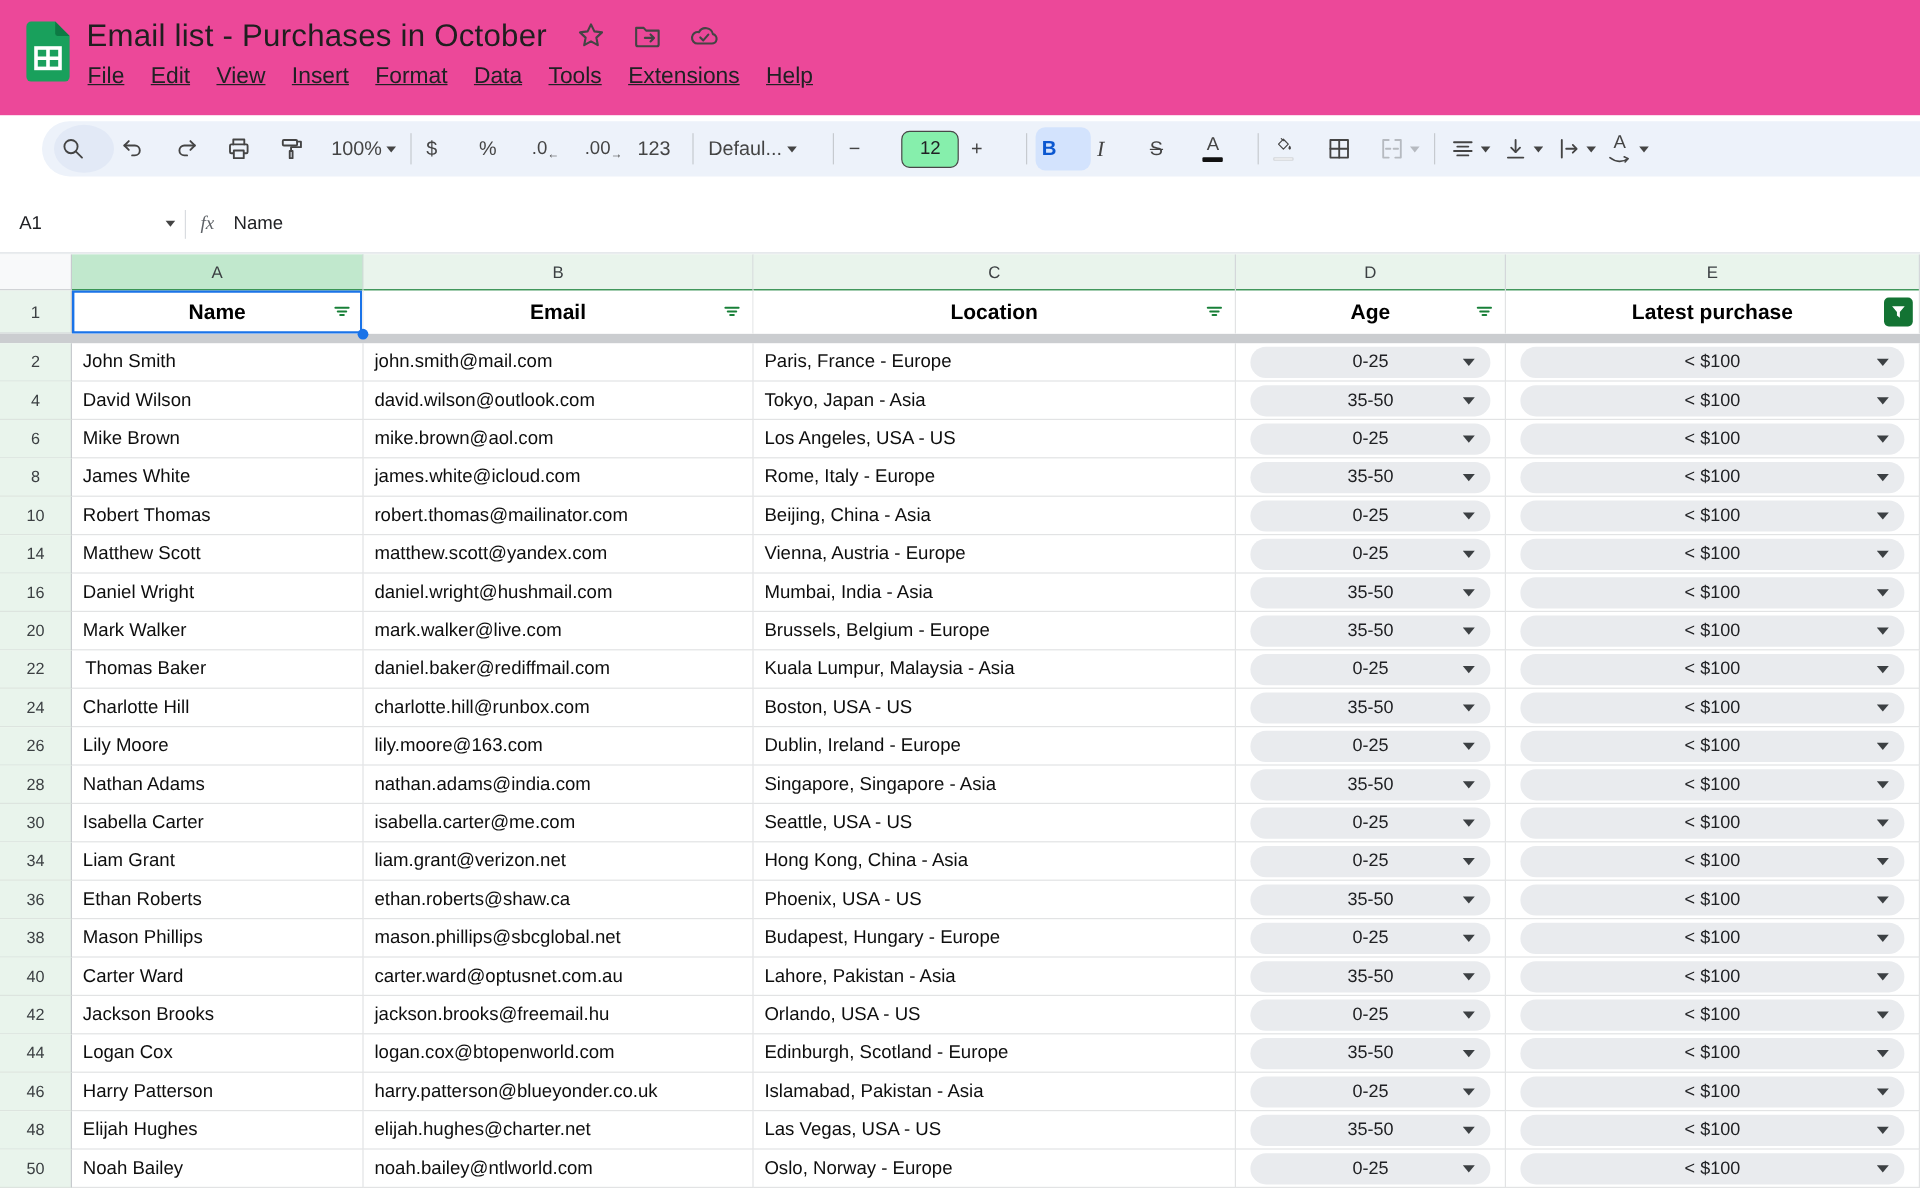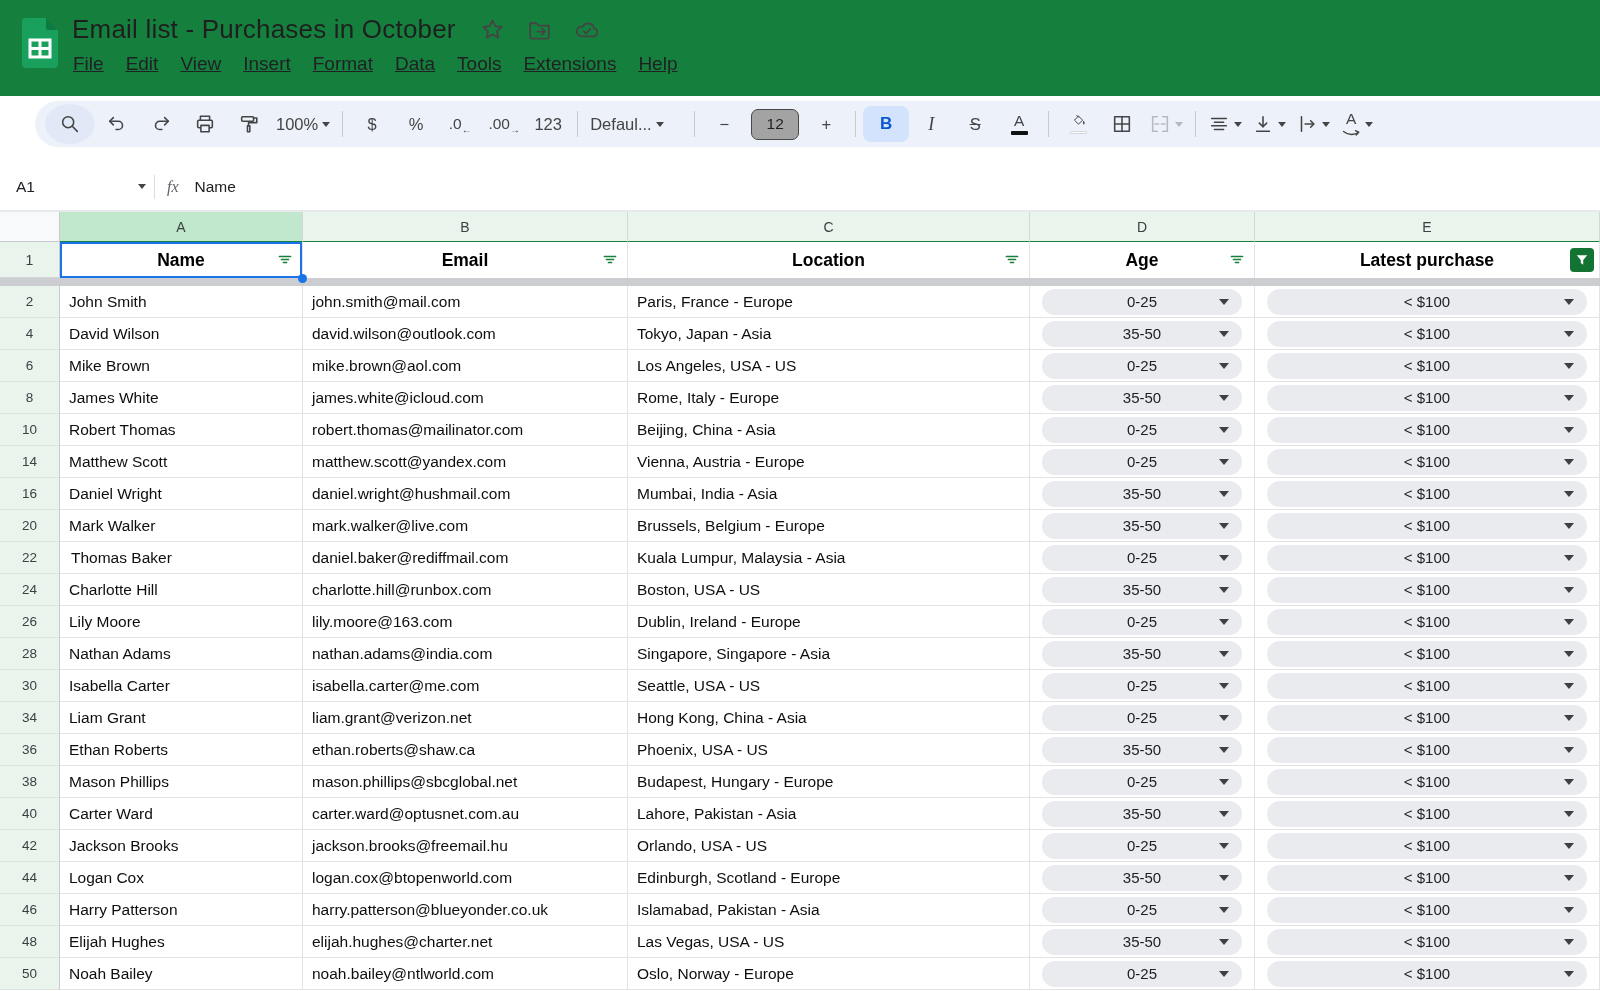--- a/index.html
+++ b/index.html
@@ -2,41 +2,41 @@
 <html><head>
 <meta charset="utf-8">
 <style>
   html,body{margin:0;padding:0;}
   body{
     width:1600px;height:991px;position:relative;overflow:hidden;
     background:#fff;font-family:"Liberation Sans","DejaVu Sans",sans-serif;
     color:#202124;
   }
   
-  .titlebar{position:absolute;top:0;left:0;right:0;height:96px;display:flex;background:#15803d;}
+  .titlebar{position:absolute;top:0;left:0;right:0;height:96px;display:flex;background:#ec4899;}
   .logo{margin:16px 0 0 20px;width:40px;height:54px;flex:none;}
   .title-block{margin-left:12px;padding-top:14px;}
   .title-row{display:flex;align-items:center;gap:24px;}
   .doc-title{font-size:26px;color:#1f1f1f;letter-spacing:.2px;white-space:nowrap;}
   .doc-icons{display:flex;align-items:center;gap:22px;color:#444;}
   .doc-icons svg{width:25px;height:25px;stroke:#444;fill:none;stroke-width:1.7;stroke-linecap:round;stroke-linejoin:round;}
   .menu-row{display:flex;margin-top:5px;margin-left:-10px;text-decoration:underline;}
   .menu-item{font-size:19px;color:#202124;padding:3px 11px;border-radius:6px;cursor:default;white-space:nowrap;}
   
   .toolbar{position:absolute;top:101px;left:35px;right:0;height:46px;background:#edf2fa;
     border-radius:23px 0 0 23px;display:flex;align-items:center;padding:0 10px;box-sizing:border-box;overflow:hidden;}
-  .tbtn{min-width:34px;height:36px;display:flex;align-items:center;justify-content:center;gap:4px;
+  .tbtn{min-width:34px;height:36px;display:flex;align-items:center;justify-content:space-between;gap:4px;
     border-radius:6px;padding:0 5px;color:#444;font-size:16.5px;flex:none;white-space:nowrap;}
   .tbtn svg{width:22px;height:22px;stroke:#444;fill:none;stroke-width:1.7;stroke-linecap:round;stroke-linejoin:round;}
   .search-btn{background:#e2e9f6;border-radius:50%;width:40px;height:40px;}
   .tdiv{width:1px;height:26px;background:#c6cacf;margin:0 7px;flex:none;}
   .caret{width:0;height:0;border-left:4.5px solid transparent;border-right:4.5px solid transparent;border-top:5.5px solid #444;display:inline-block;}
   .caret.grey{border-top-color:#b6bac0;}
   .fsbox{width:46px;height:29px;border:1.5px solid #474747;border-radius:7px;display:flex;align-items:center;
-    justify-content:center;font-size:15.5px;margin:0 5px;background:#a3a3a3;}
+    justify-content:center;font-size:15.5px;margin:0 5px;background:#86efac;}
   .bold-btn{background:#d3e3fd;color:#0b57d0;font-weight:700;font-size:17px;width:36px;border-radius:8px;}
   .italic-btn{font-style:italic;font-family:"Liberation Serif",serif;font-size:18px;}
   .strike-btn{text-decoration:line-through;font-size:16.5px;}
   .stack{display:flex;flex-direction:column;align-items:center;line-height:1;gap:2.5px;}
   .stack .letter{font-size:15.5px;font-weight:500;}
   .bar-black{width:17px;height:3.5px;background:#111;border-radius:1px;}
   .bar-white{width:17px;height:3.5px;background:#fff;border:1px solid #d3d6da;border-radius:1px;box-sizing:border-box;}
   .grey-icon svg{stroke:#b6bac0;}
   .dec-wrap{position:relative;font-size:15.5px;}
   .dec-arrow{font-size:10px;position:relative;top:4px;}

